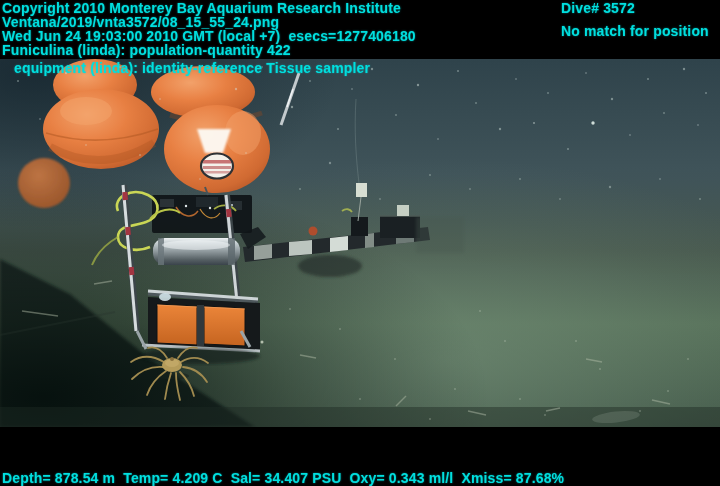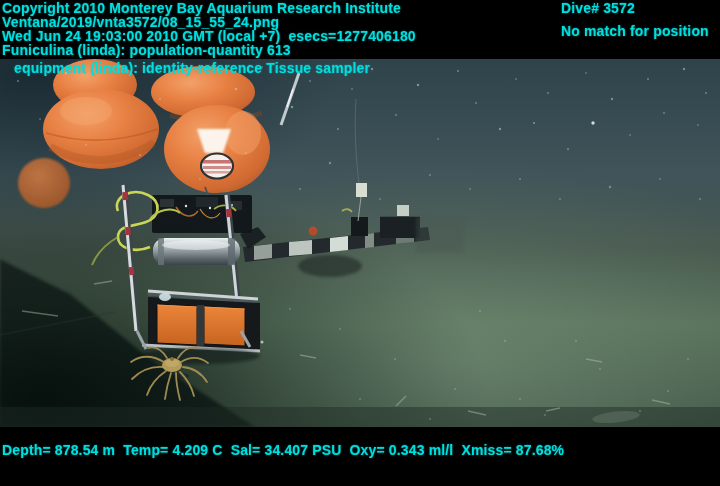--- a/index.html
+++ b/index.html
@@ -18,21 +18,21 @@
     letter-spacing:.15px; white-space:pre;
     text-shadow: 0 0 2px rgba(0,205,205,.6);
   }
   .l1 { left:2px; top:1px; }
   .l2 { left:2px; top:15px; }
   .l3 { left:2px; top:29px; }
   .l4 { left:2px; top:43px; }
   .l5 { left:14px; top:61px; }
   .r1 { left:561px; top:1px; }
   .r2 { left:561px; top:15px;margin-top:9px; }
-  .b1 { left:2px; top:443px; }
+  .b1 { left:2px; top:471px; }
 </style>
 </head>
 <body>
 
 <div class="screen">
 
   <svg class="scene-svg" viewBox="0 0 720 368">
     <defs>
       <linearGradient id="waterGrad" x1="0" y1="0" x2="0" y2="1">
         <stop offset="0" stop-color="#2e434c"></stop>
@@ -305,21 +305,21 @@
         <circle cx="380" cy="140" r="1" opacity=".3"></circle>
       <circle cx="300" cy="130" r="1" opacity=".35"></circle>
         <circle cx="200" cy="120" r="1" opacity=".3"></circle>
     </g>
   </svg>
 
   <div>
     <span class="osd l1">Copyright 2010 Monterey Bay Aquarium Research Institute</span>
     <span class="osd l2">Ventana/2019/vnta3572/08_15_55_24.png</span>
     <span class="osd l3">Wed Jun 24 19:03:00 2010 GMT (local +7)  esecs=1277406180</span>
-    <span class="osd l4">Funiculina (linda): population-quantity 613</span>
+    <span class="osd l4">Funiculina (linda): population-quantity 422</span>
     <span class="osd l5">equipment (linda): identity-reference Tissue sampler</span>
   </div>
   <div>
     <span class="osd r1">Dive# 3572</span>
     <span class="osd r2">No match for position</span>
   </div>
   <div>
     <span class="osd b1">Depth= 878.54 m  Temp= 4.209 C  Sal= 34.407 PSU  Oxy= 0.343 ml/l  Xmiss= 87.68%</span>
   </div>
 

